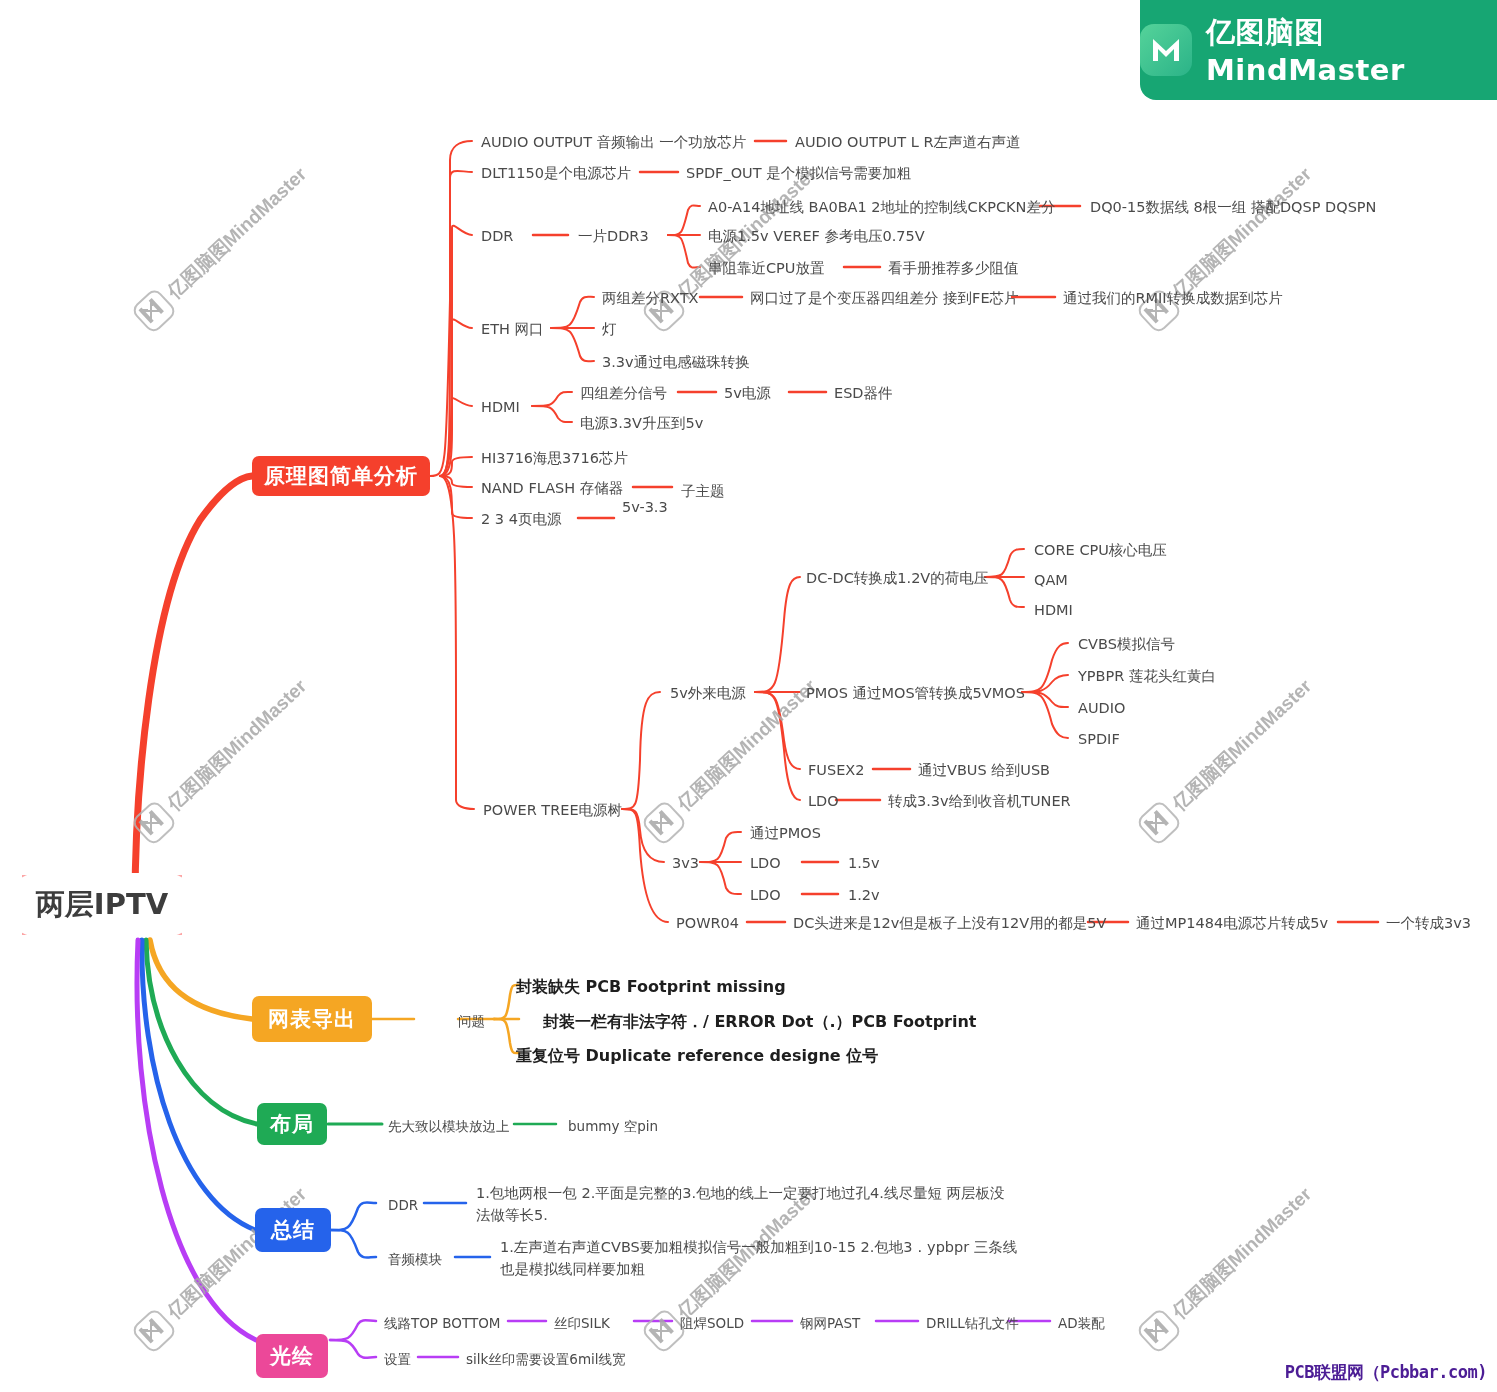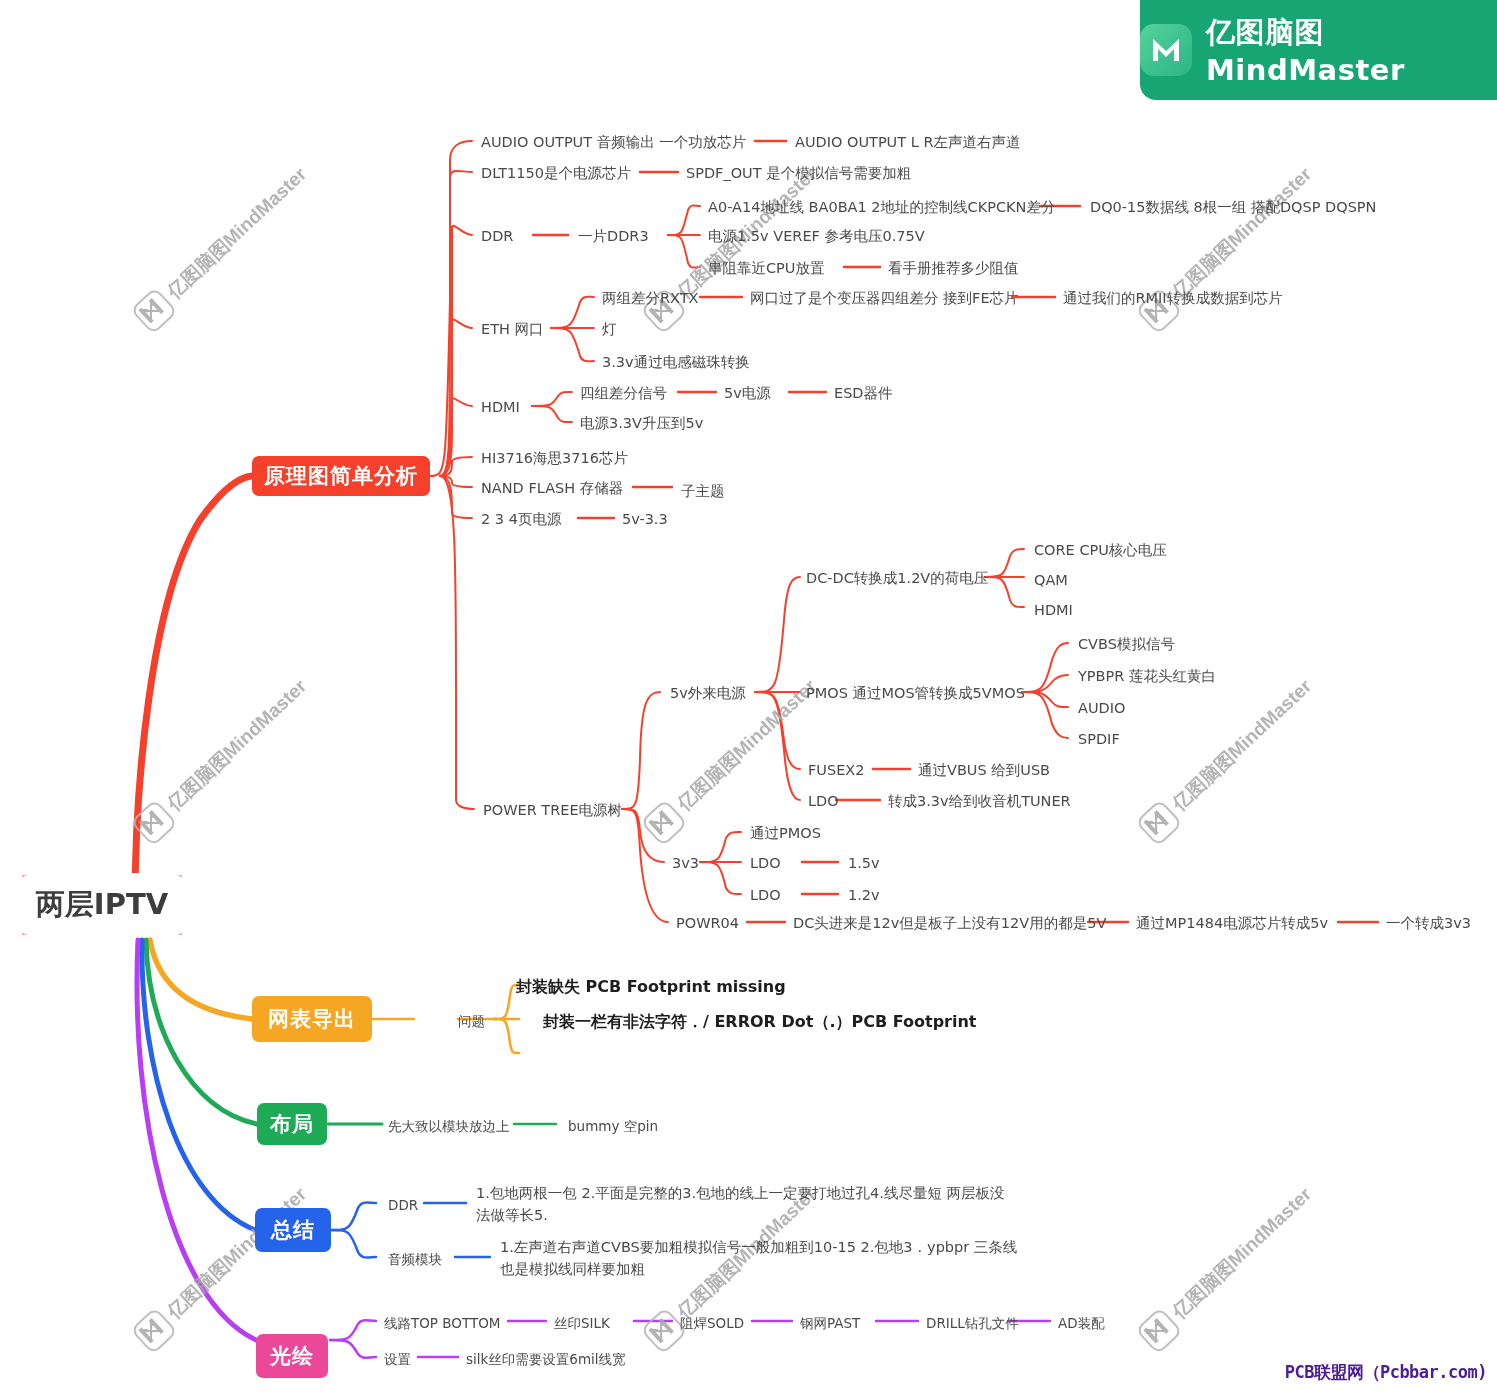--- a/index.html
+++ b/index.html
@@ -319,21 +319,21 @@
   <div class="lbl" style="left:724px;top:382px;">5v电源</div>
   <div class="lbl" style="left:834px;top:382px;">ESD器件</div>
   <div class="lbl" style="left:580px;top:412px;">电源3.3V升压到5v</div>
 
   <div class="lbl" style="left:481px;top:447px;">HI3716海思3716芯片</div>
 
   <div class="lbl" style="left:481px;top:477px;">NAND FLASH 存储器</div>
   <div class="lbl" style="left:681px;top:480px;">子主题</div>
 
   <div class="lbl" style="left:481px;top:508px;">2 3 4页电源</div>
-  <div class="lbl" style="left:622px;top:508px;">5v-3.3</div>
+  <div class="lbl" style="left:622px;top:496px;">5v-3.3</div>
 
   <div class="lbl" style="left:483px;top:799px;">POWER TREE电源树</div>
 
   <div class="lbl" style="left:670px;top:682px;">5v外来电源</div>
   <div class="lbl" style="left:806px;top:567px;">DC-DC转换成1.2V的荷电压</div>
   <div class="lbl" style="left:1034px;top:539px;">CORE  CPU核心电压</div>
   <div class="lbl" style="left:1034px;top:569px;">QAM</div>
   <div class="lbl" style="left:1034px;top:599px;">HDMI</div>
 
   <div class="lbl" style="left:806px;top:682px;">PMOS 通过MOS管转换成5VMOS</div>
@@ -356,20 +356,21 @@
   <div class="lbl" style="left:848px;top:884px;">1.2v</div>
 
   <div class="lbl" style="left:676px;top:912px;">POWR04</div>
   <div class="lbl" style="left:793px;top:912px;">DC头进来是12v但是板子上没有12V用的都是5V</div>
   <div class="lbl" style="left:1136px;top:912px;">通过MP1484电源芯片转成5v</div>
   <div class="lbl" style="left:1386px;top:912px;">一个转成3v3</div>
 
   <div class="lbl sm" style="left:422px;top:1011px;margin-left:36px;">问题</div>
   <div class="lbl strong" style="left:516px;top:975px;">封装缺失 PCB Footprint missing</div>
   <div class="lbl strong" style="left:516px;top:1010px;margin-left:27px;">封装一栏有非法字符．/  ERROR Dot（.）PCB Footprint</div>
+  <div class="lbl strong" style="left:516px;top:1044px;">重复位号 Duplicate reference designe 位号</div>
 
   <div class="lbl sm" style="left:388px;top:1116px;">先大致以模块放边上</div>
   <div class="lbl sm" style="left:568px;top:1116px;">bummy 空pin</div>
 
   <div class="lbl sm" style="left:388px;top:1195px;">DDR</div>
   <div class="lbl wrap" style="left:476px;top:1182px;width:530px;">1.包地两根一包 2.平面是完整的3.包地的线上一定要打地过孔4.线尽量短 两层板没法做等长5.</div>
 
   <div class="lbl sm" style="left:388px;top:1249px;">音频模块</div>
   <div class="lbl wrap" style="left:500px;top:1236px;width:520px;">1.左声道右声道CVBS要加粗模拟信号一般加粗到10-15    2.包地3．ypbpr 三条线也是模拟线同样要加粗</div>
 

